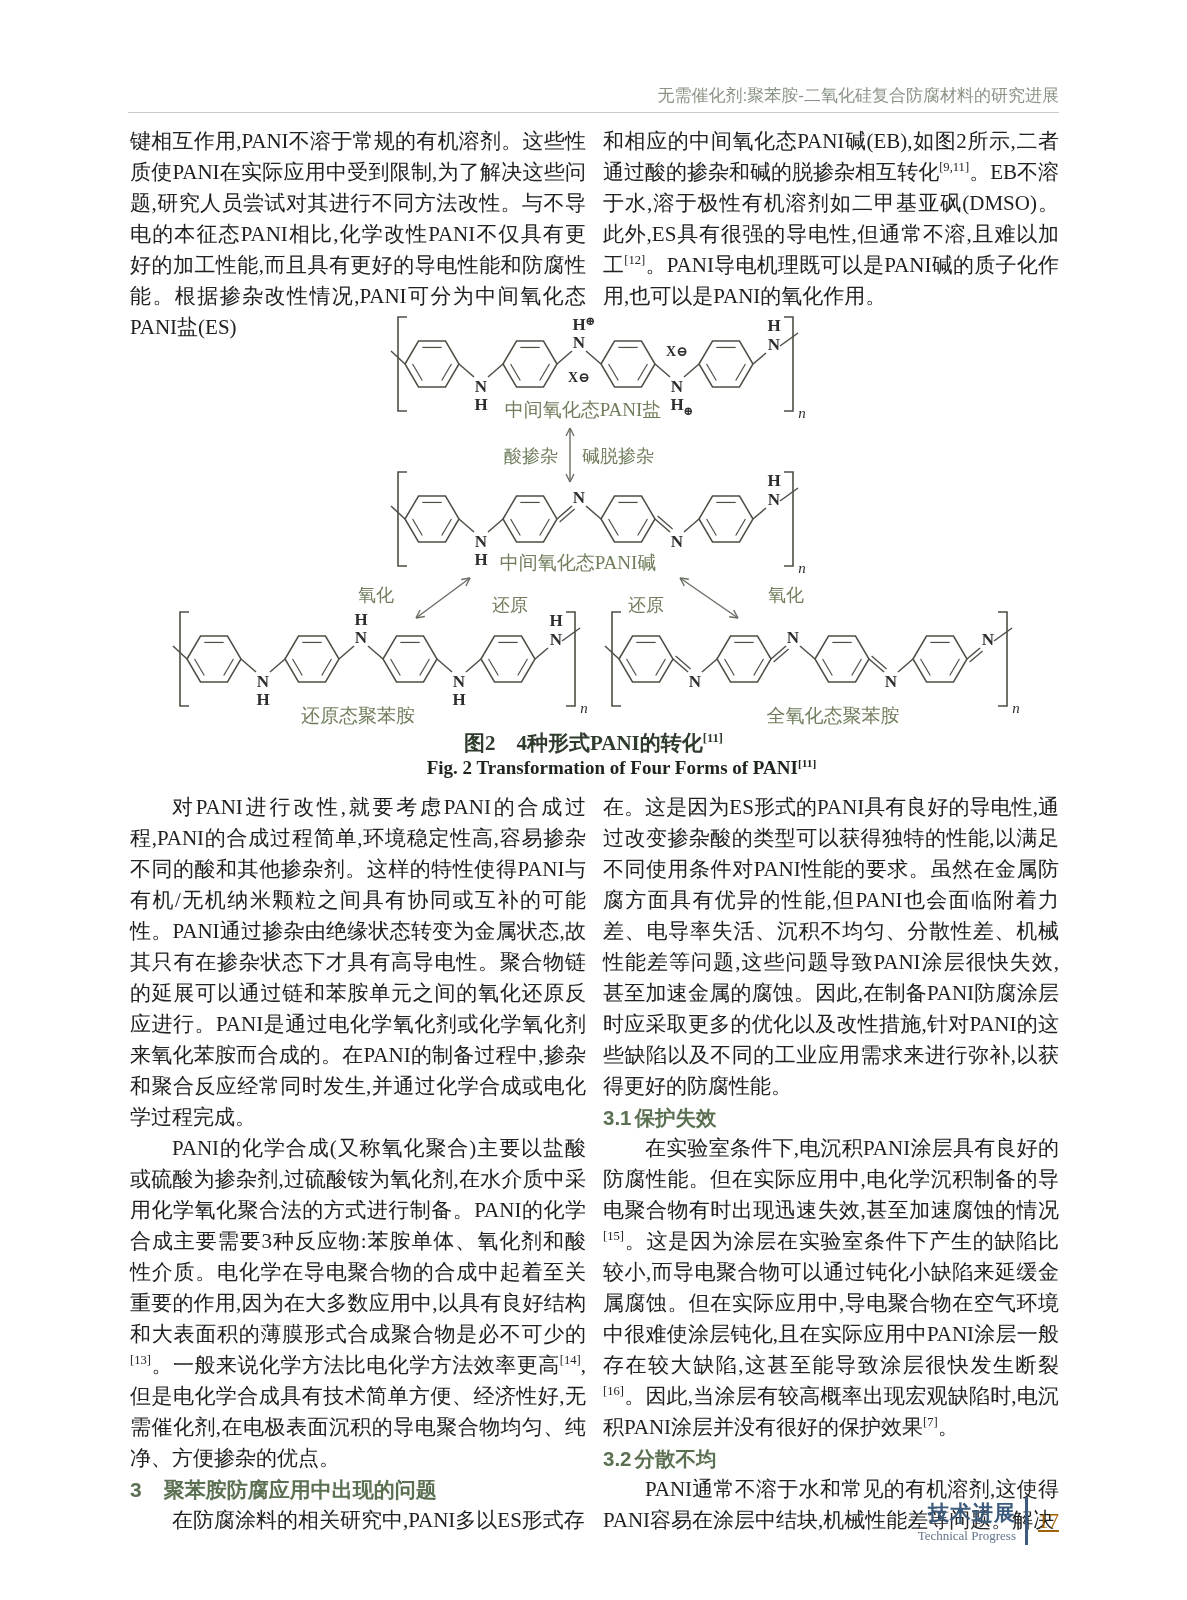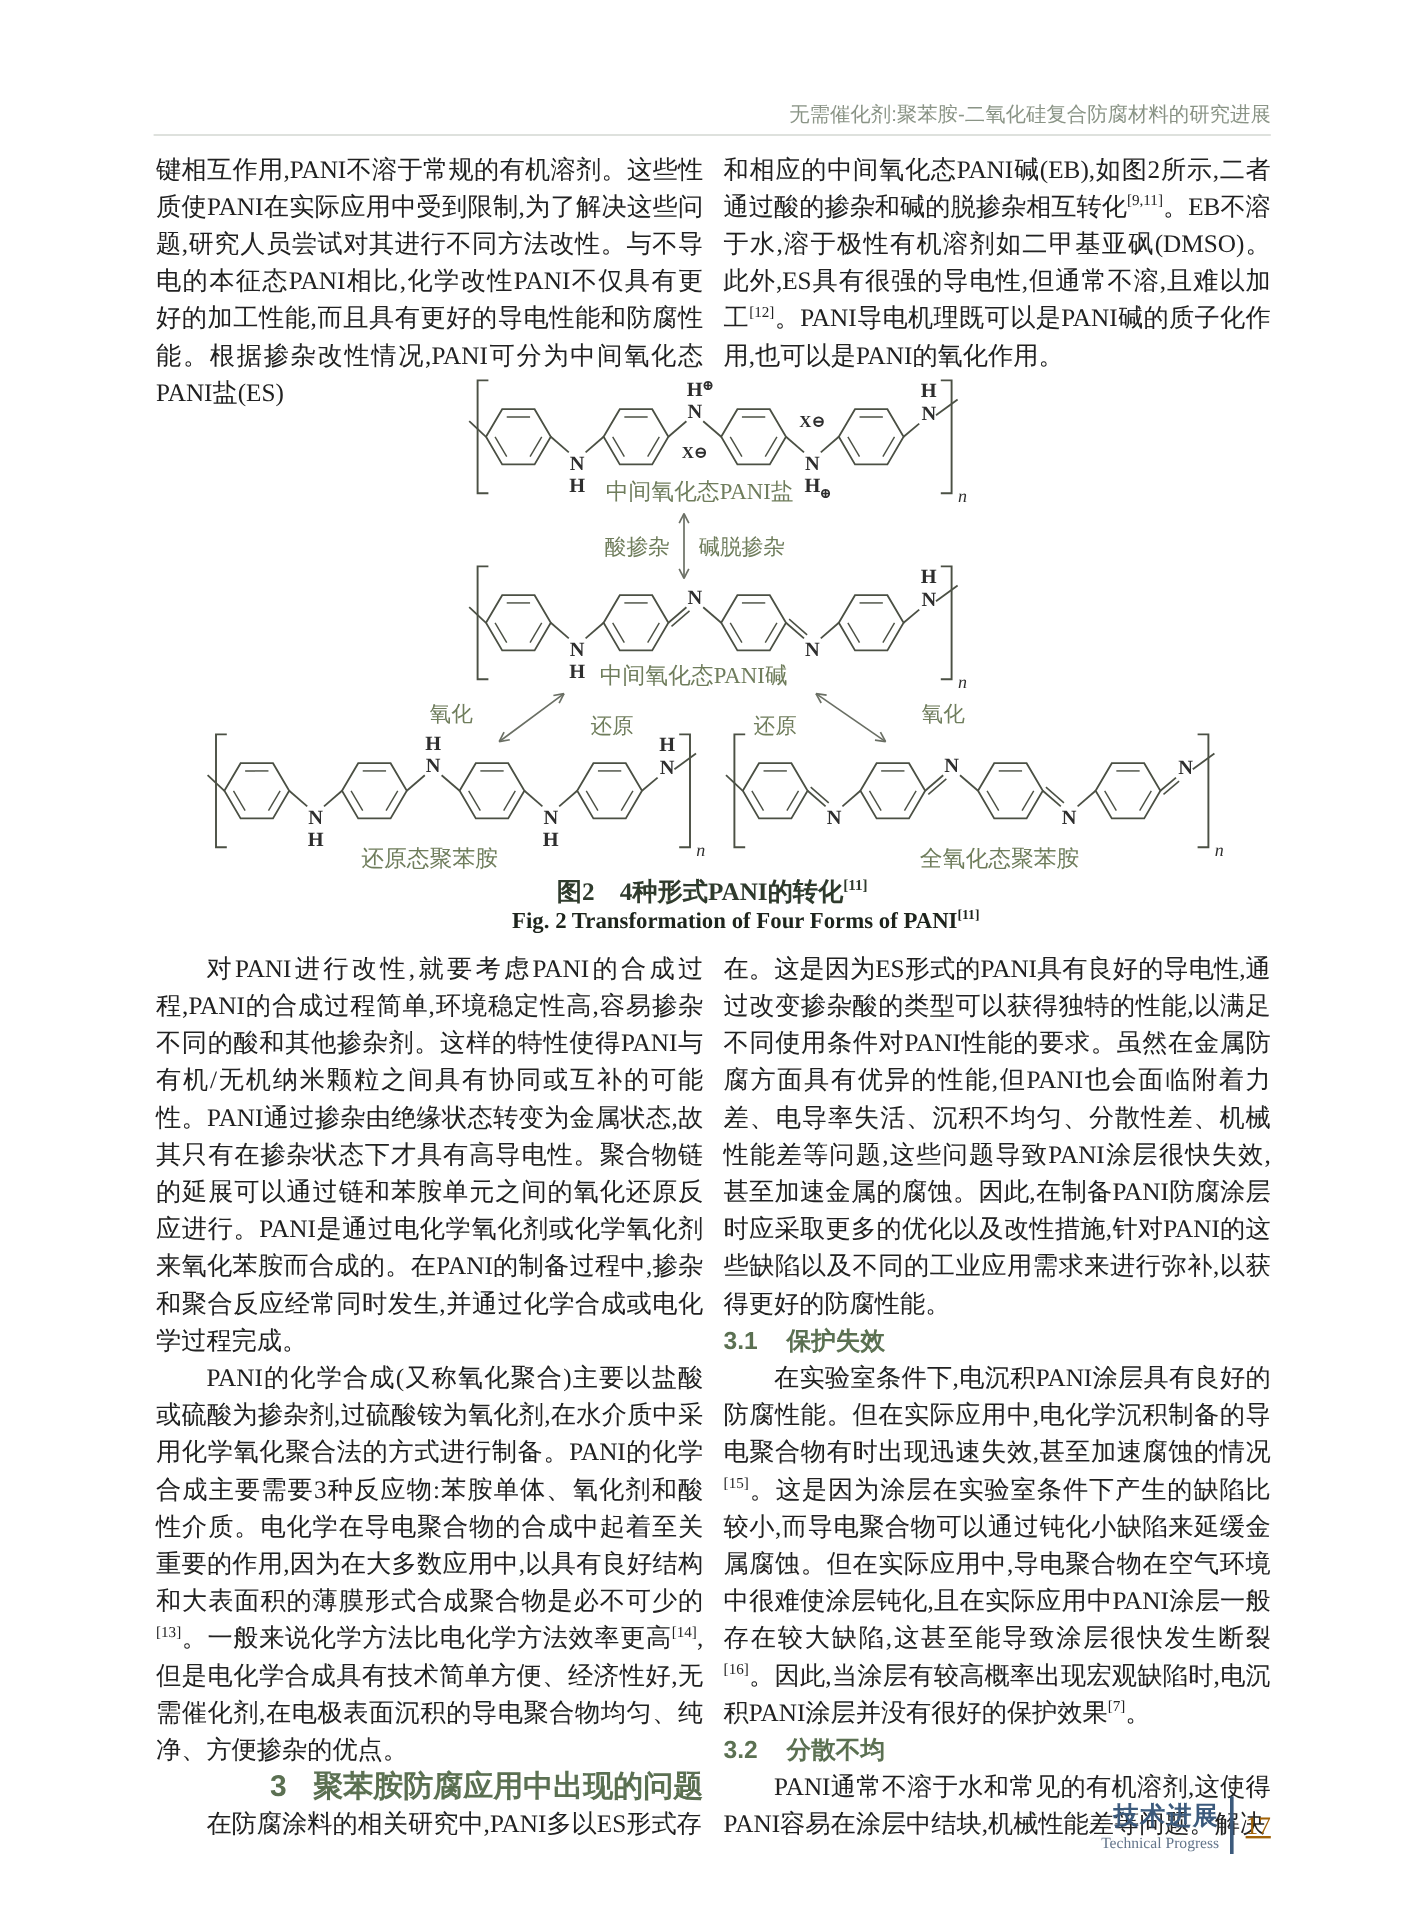--- a/index.html
+++ b/index.html
@@ -13,25 +13,25 @@
   .col{position:absolute;width:456px;font-size:21px;line-height:31px;text-align:justify;}
   .col p{margin:0;}
   .col p.ind{text-indent:2em;}
   sup{font-size:0.6em;line-height:0;vertical-align:super;}
   .lt{left:130px;top:126px;}
   .rt{left:603px;top:126px;}
   .lb{left:130px;top:792px;}
   .rb{left:603px;top:792px;}
   
   .h-sec{font-family:"Liberation Sans","DejaVu Sans",sans-serif;color:#5b7052;font-weight:bold;
-         font-size:25px;text-align:right;text-indent:0;margin:16px 0 10px 0;}
+         font-size:21px;text-align:left;text-indent:0;margin:16px 0 10px 0;}
   .h-sec .num{margin-right:22px;}
   .h-sub{font-family:"Liberation Sans","DejaVu Sans",sans-serif;color:#5b7052;font-weight:bold;
          font-size:20.5px;text-align:left;text-indent:0;margin:5px 0 3px 0;}
-  .h-sub .num{margin-right:24px;}
+  .h-sub .num{margin-right:3px;}
   
   .fig-svg{position:absolute;left:118px;top:312px;width:950px;height:418px;}
   .fig-svg text{font-family:"Liberation Serif","DejaVu Serif",serif;}
   .cap-zh{position:absolute;left:0;top:729px;width:1187px;text-align:center;font-weight:bold;
           font-size:21px;color:#2f3b2d;}
   .cap-en{position:absolute;left:0;top:757px;width:1187px;text-align:center;font-weight:bold;
           font-size:19px;color:#1d241c;margin-left:28px;}
   
   .footer{position:absolute;top:1497px;right:128px;display:flex;align-items:center;}
   .footer-labels{text-align:right;margin-right:9px;margin-left:26px;}

